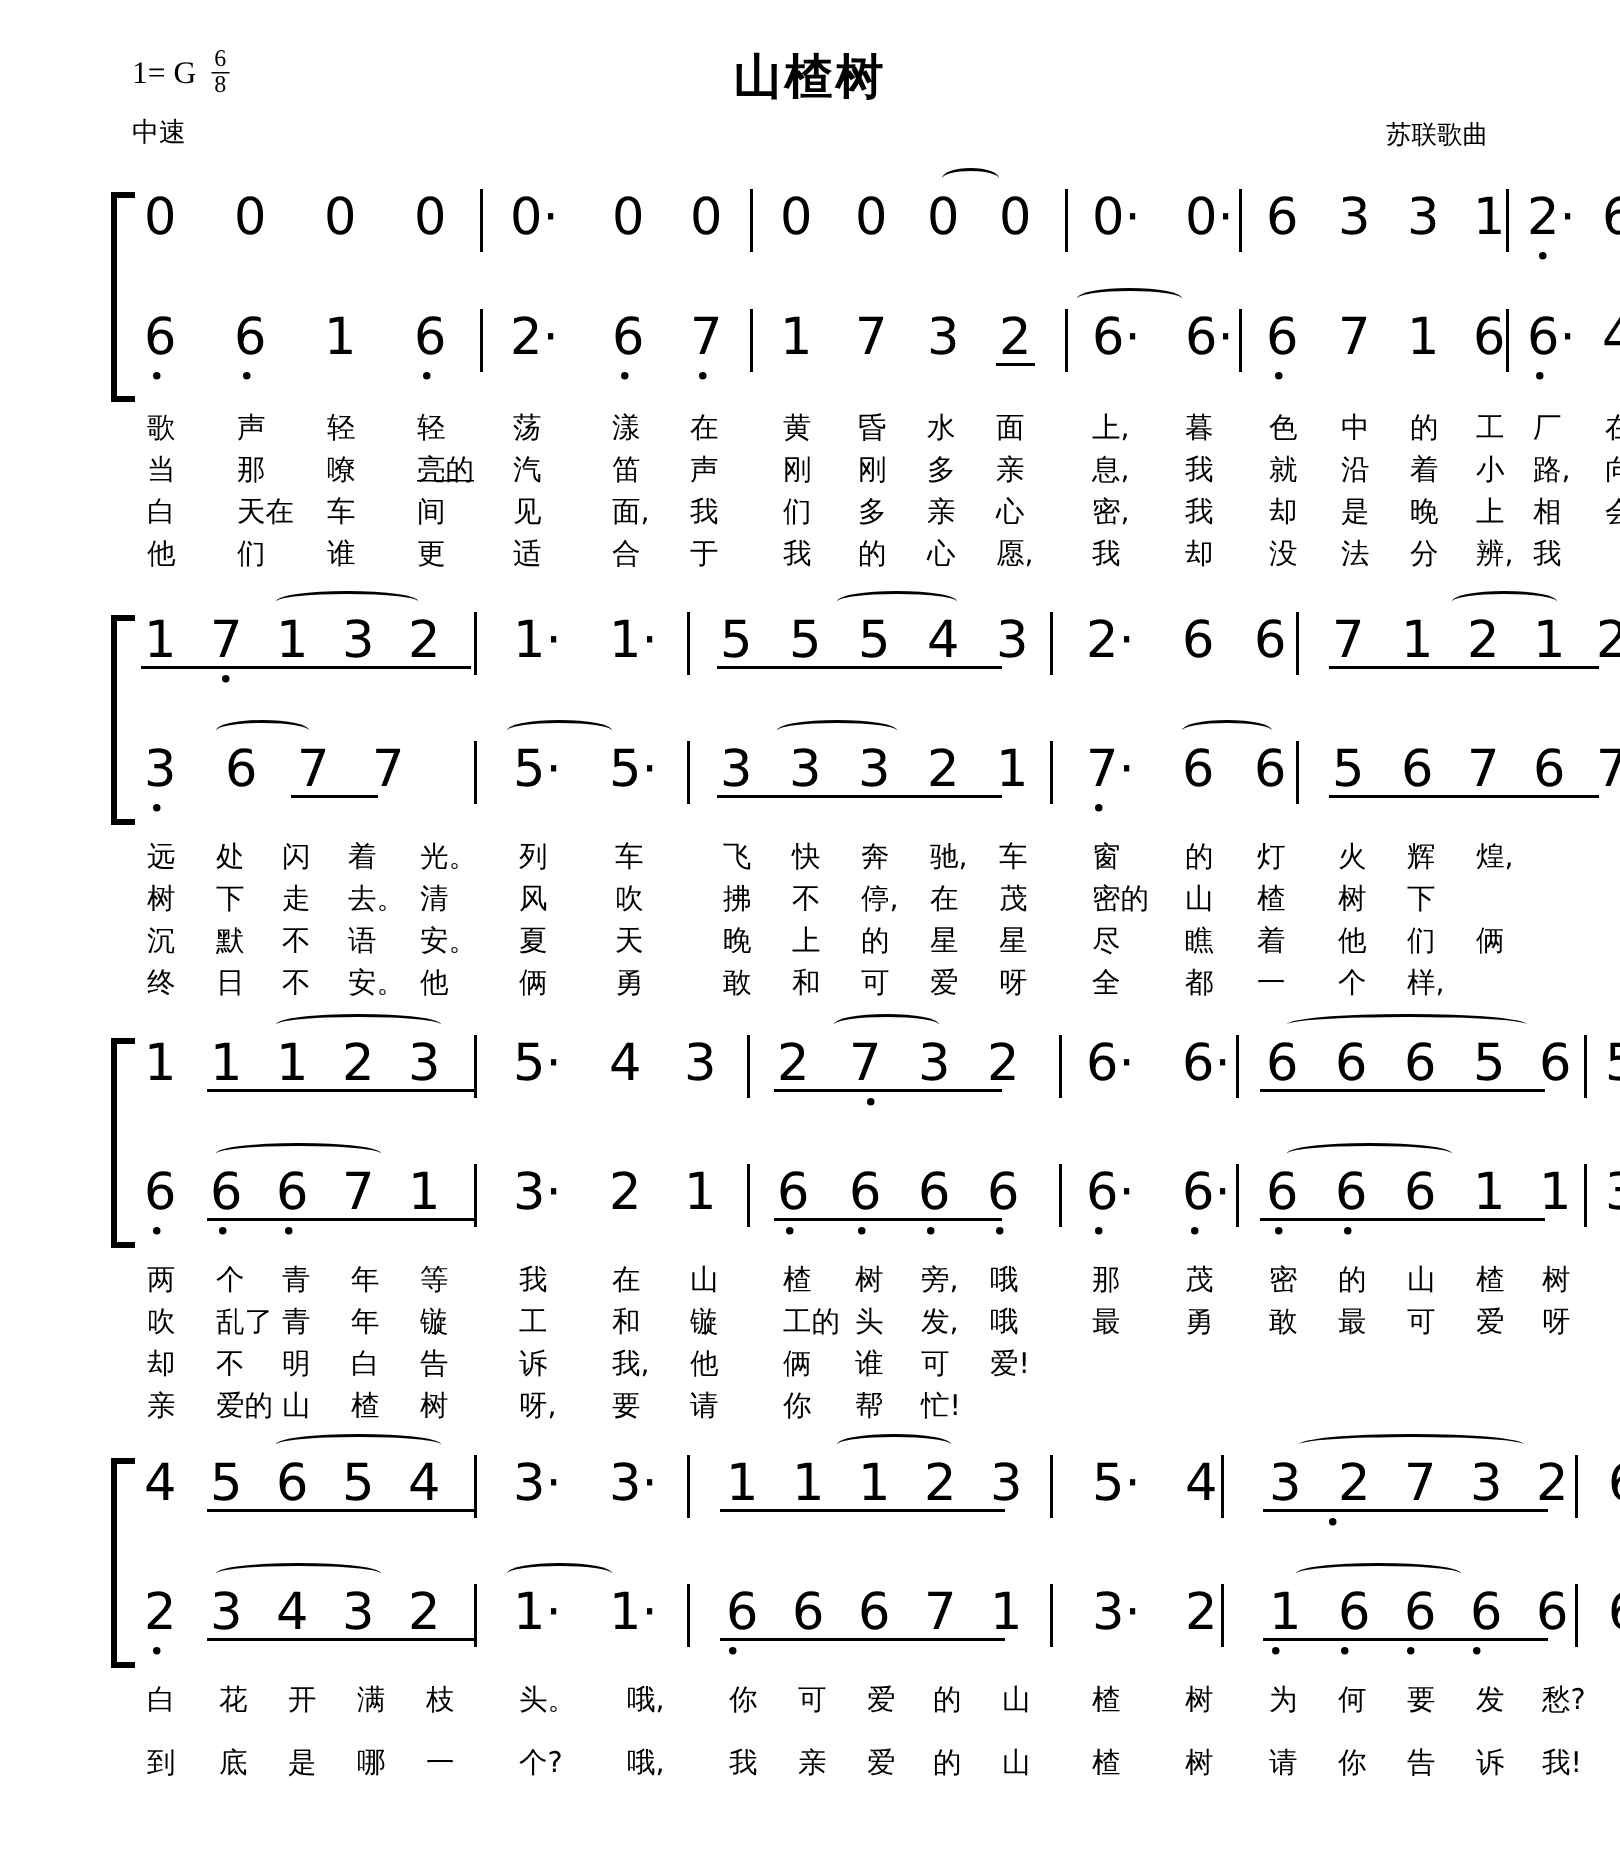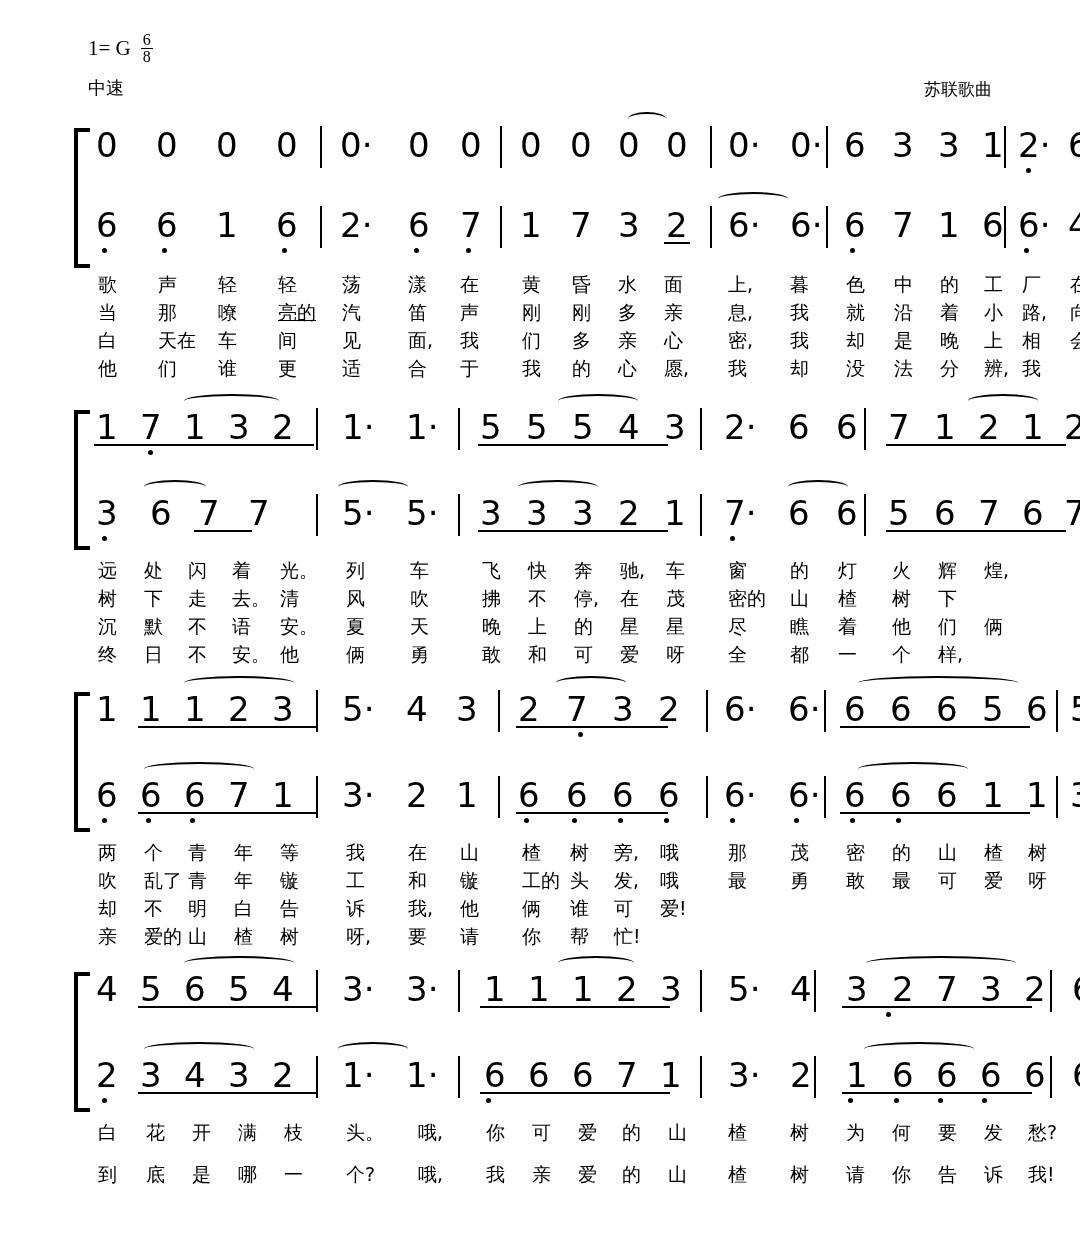--- a/index.html
+++ b/index.html
@@ -38,20 +38,21 @@
 <div class="sheet">
 
   <div class="key-sig">
     <span>1= G</span>
     <span class="frac">
       <span class="num">6</span>
       <span class="den">8</span>
     </span>
   </div>
   <div class="tempo">中速</div>
+  <div class="title">山楂树</div>
   <div class="composer">苏联歌曲</div>
 
   <div class="system" id="sys1" style="top:128px;">
     <div class="brace" style="top:0;height:140px;"></div>
     <div class="row-notes" id="s1top">
         <span class="n" style="left: 8px; top: 0px;">0</span>
         <span class="n" style="left: 68px; top: 0px;">0</span>
         <span class="n" style="left: 128px; top: 0px;">0</span>
         <span class="n" style="left: 188px; top: 0px;">0</span>
         <span class="n" style="left: 252px; top: 0px;">0·</span>

